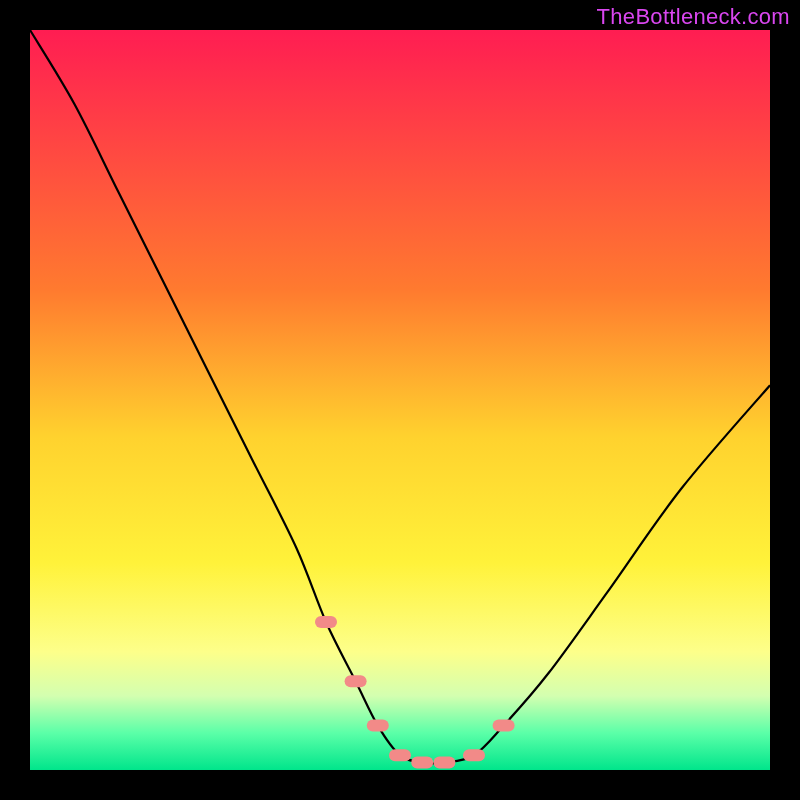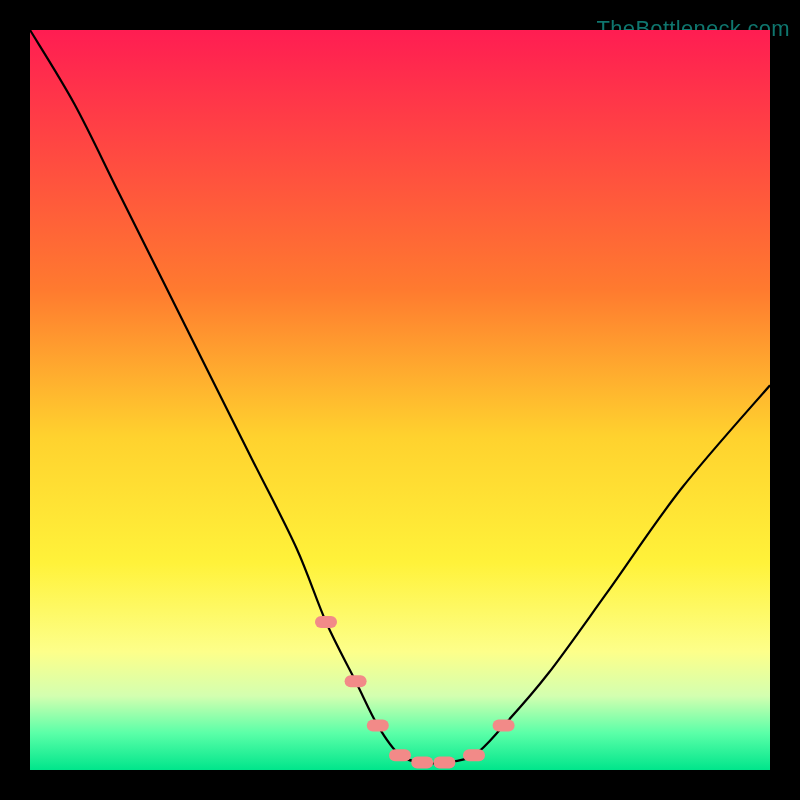--- a/index.html
+++ b/index.html
@@ -28,25 +28,24 @@
   }
   svg {
     display: block;
     width: 740px;
     height: 740px;
   }
   .watermark {
     position: absolute;
     top: 4px;
     right: 10px;
-    color: #0f766e;
+    color: #d946ef;
     font-size: 22px;
     font-weight: 500;
     letter-spacing: 0.3px;
-    margin-top: 12px;
   }
 </style>
 </head>
 <body>
 
 <div class="frame">
   <div class="watermark">TheBottleneck.com</div>
 
   <div class="plot">
     <svg viewBox="0 0 740 740">

